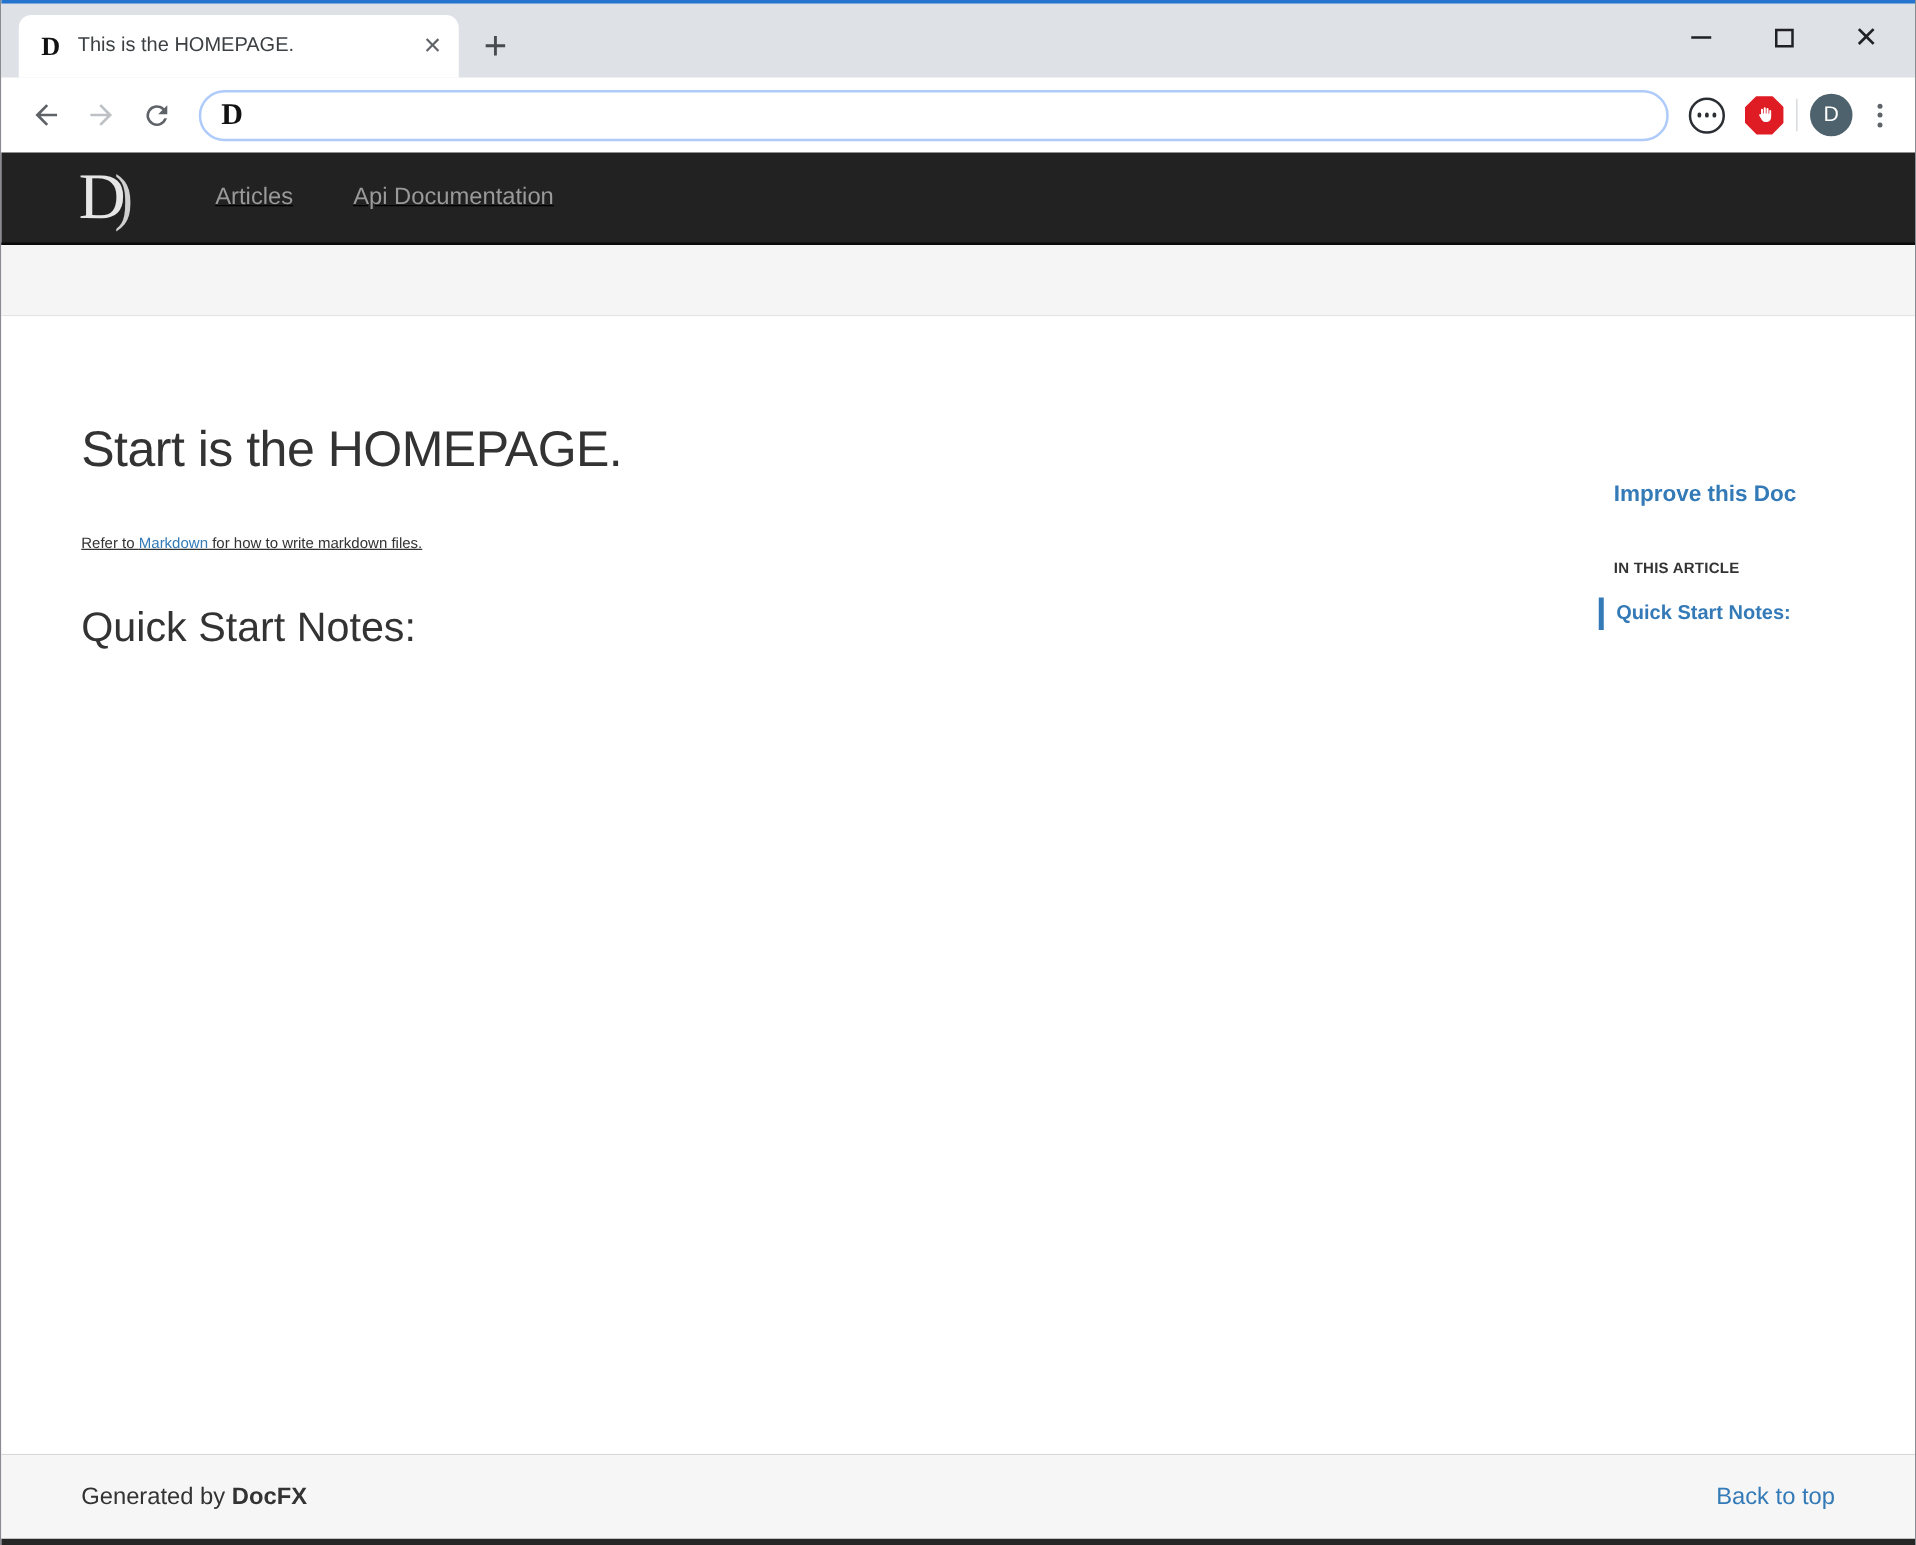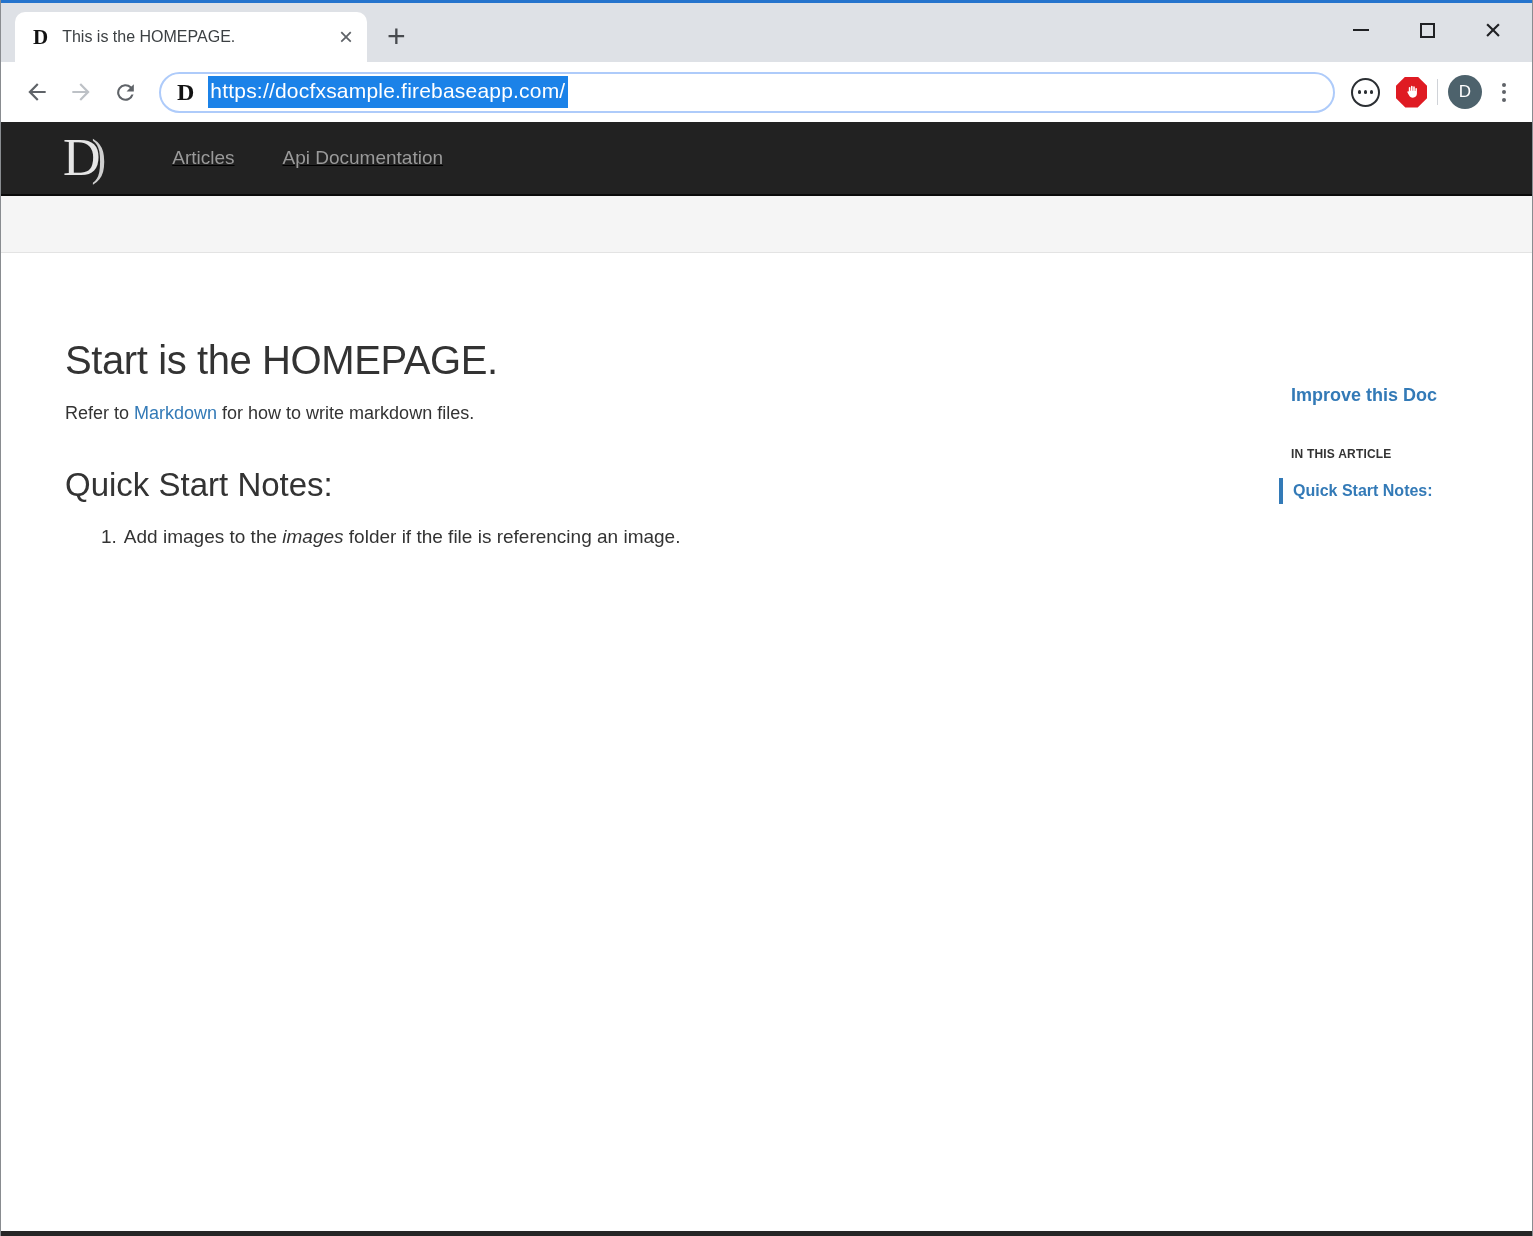--- a/index.html
+++ b/index.html
@@ -60,21 +60,21 @@
   .logo { font-family: "Liberation Serif", "DejaVu Serif", serif; color: #e6e6e6; font-size: 52px; line-height: 1; display: flex; align-items: center; }
   .logo-arc { font-size: 44px; margin-left: -9px; color: #cfcfcf; transform: scaleY(1.15); }
   .nav-links { display: flex; margin-left: 42px; text-decoration: underline; }
   .nav-link { color: #9a9a9a; font-size: 19px; padding: 0 24px; text-decoration: none; }
   .subnav { height: 57px; background: #f5f5f5; border-bottom: 1px solid #e3e3e3; flex: 0 0 auto; }
 
   .content { flex: 1; background: #fff; position: relative; min-height: 0; }
   .main-col { padding: 85px 0 0 64px; width: 820px; color: #333; }
   .h1 { font-size: 40px; font-weight: 400; color: #333; letter-spacing: -0.4px; }
   .h1 .bold { font-weight: 400; }
-  .intro { margin-top: 20px; font-size: 18px; color: #333; }
+  .intro { margin-top: 44px; font-size: 12px; color: #333; text-decoration: underline; }
   a.doclink { color: #337ab7; text-decoration: none; }
   .h2 { margin-top: 42px; font-size: 33px; font-weight: 400; color: #333; }
   .li-row { margin-top: 22px; padding-left: 36px; font-size: 19px; color: #333; }
   .li-row .marker { margin-right: 7px; }
   .li-row em { font-style: italic; }
 
   .affix { position: absolute; left: 1278px; top: 107px; width: 210px; }
   .improve { display: block; color: #337ab7; font-size: 18px; font-weight: 700; text-decoration: none; padding-left: 12px; margin-top: 25px; }
   .in-this-article { margin-top: 41px; font-size: 12px; font-weight: 700; color: #333; padding-left: 12px; letter-spacing: 0.2px; }
   .toc-item { margin-top: 17px; border-left: 4px solid #337ab7; padding-left: 10px; font-size: 16px; font-weight: 700; color: #337ab7; text-decoration: none; display: block; line-height: 1.6; }
@@ -123,21 +123,20 @@
           <path d="M4 13h12.17l-5.59 5.59L12 20l8-8-8-8-1.41 1.41L16.17 11H4v2z"></path>
         </svg>
     </div>
     <div class="nav-btn">
       <svg class="icon-svg" width="25" height="25" viewBox="0 0 24 24" fill="#5f6368">
           <path d="M17.65 6.35A8 8 0 1 0 19.73 14h-2.08a6 6 0 1 1-1.41-6.24L13 11h7V4l-2.35 2.35z"></path>
         </svg>
     </div>
     <div class="omnibox">
       <span class="url-favicon">D</span>
-      <span class="url-text">https://docfxsample.firebaseapp.com/</span>
     </div>
     <div class="ext-area">
       <div class="ext-circles">
           <i></i>
           <i></i>
           <i></i>
         </div>
       <div class="ext-octagon">
         <svg width="16" height="16" viewBox="0 0 24 24" fill="#ffffff">
             <path d="M7.2 11.4V5.6a1.2 1.2 0 0 1 2.4 0v4.6h.9V3.9a1.2 1.2 0 0 1 2.4 0v6.3h.9V4.7a1.2 1.2 0 0 1 2.4 0v5.9h.9V7.2a1.15 1.15 0 0 1 2.3 0v7.1c0 3.7-2.5 6.2-6.1 6.2-3 0-4.5-1.6-6-4.1l-2.1-3.6c-.5-.9.1-1.9 1-1.9.4 0 .8.2 1.1.6l.9 1.3z"></path>
@@ -164,26 +163,29 @@
         <a class="nav-link" href="#">Api Documentation</a>
       </div>
     </div>
     <div class="subnav"></div>
 
     <div class="content">
       <div class="main-col">
         <div class="h1 keep-ws"><span>Start is the </span><span class="bold">HOMEPAGE</span><span>.</span></div>
         <div class="intro keep-ws"><span>Refer to </span><a class="doclink" href="#">Markdown</a><span> for how to write markdown files.</span></div>
         <div class="h2">Quick Start Notes:</div>
-        <div class="li-row keep-ws"><span class="marker">1.</span><span>Add images to the </span><em>images</em><span> folder if the file is referencing an image.</span></div>
       </div>
 
       <div class="affix">
         <a class="improve" href="#">Improve this Doc</a>
         <div class="in-this-article">IN THIS ARTICLE</div>
         <a class="toc-item" href="#">Quick Start Notes:</a>
       </div>
     </div>
 
+    <div class="footer">
+      <div class="footer-left keep-ws"><span>Generated by </span><b>DocFX</b></div>
+      <a class="back-to-top" href="#">Back to top</a>
+    </div>
   </div>
 
   <div class="bottom-edge"></div>
 </div>
 
 </body></html>

